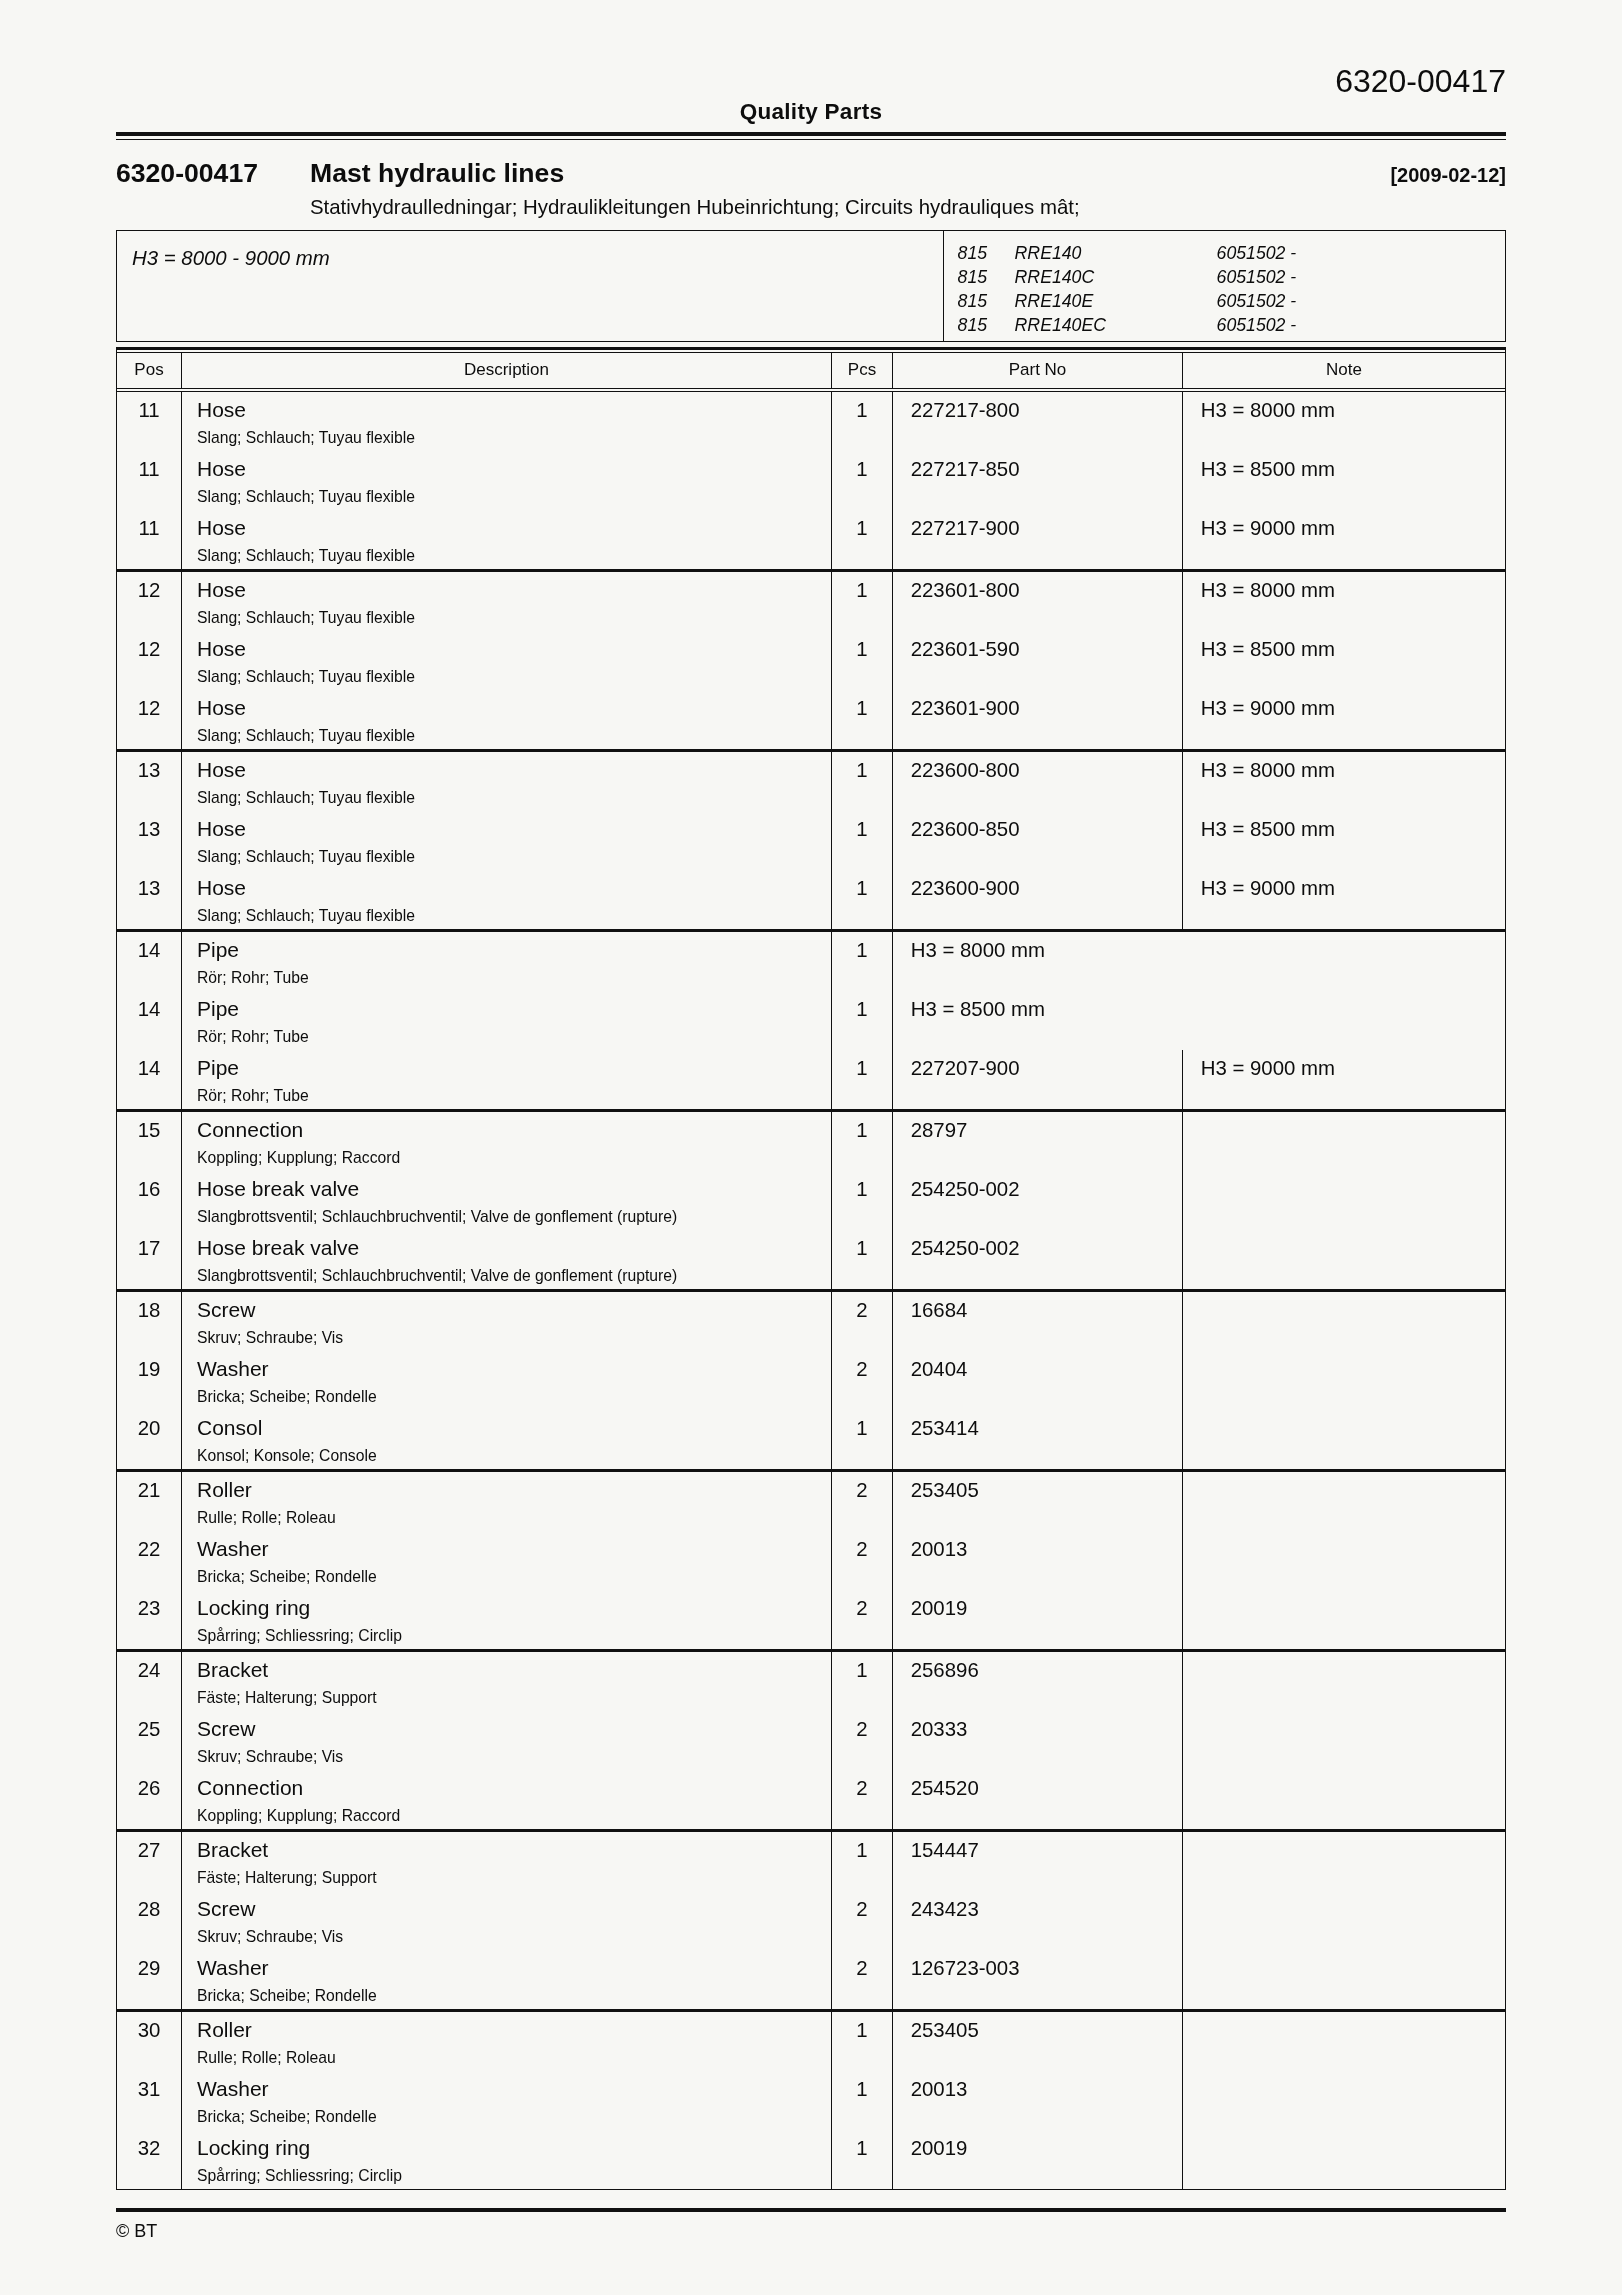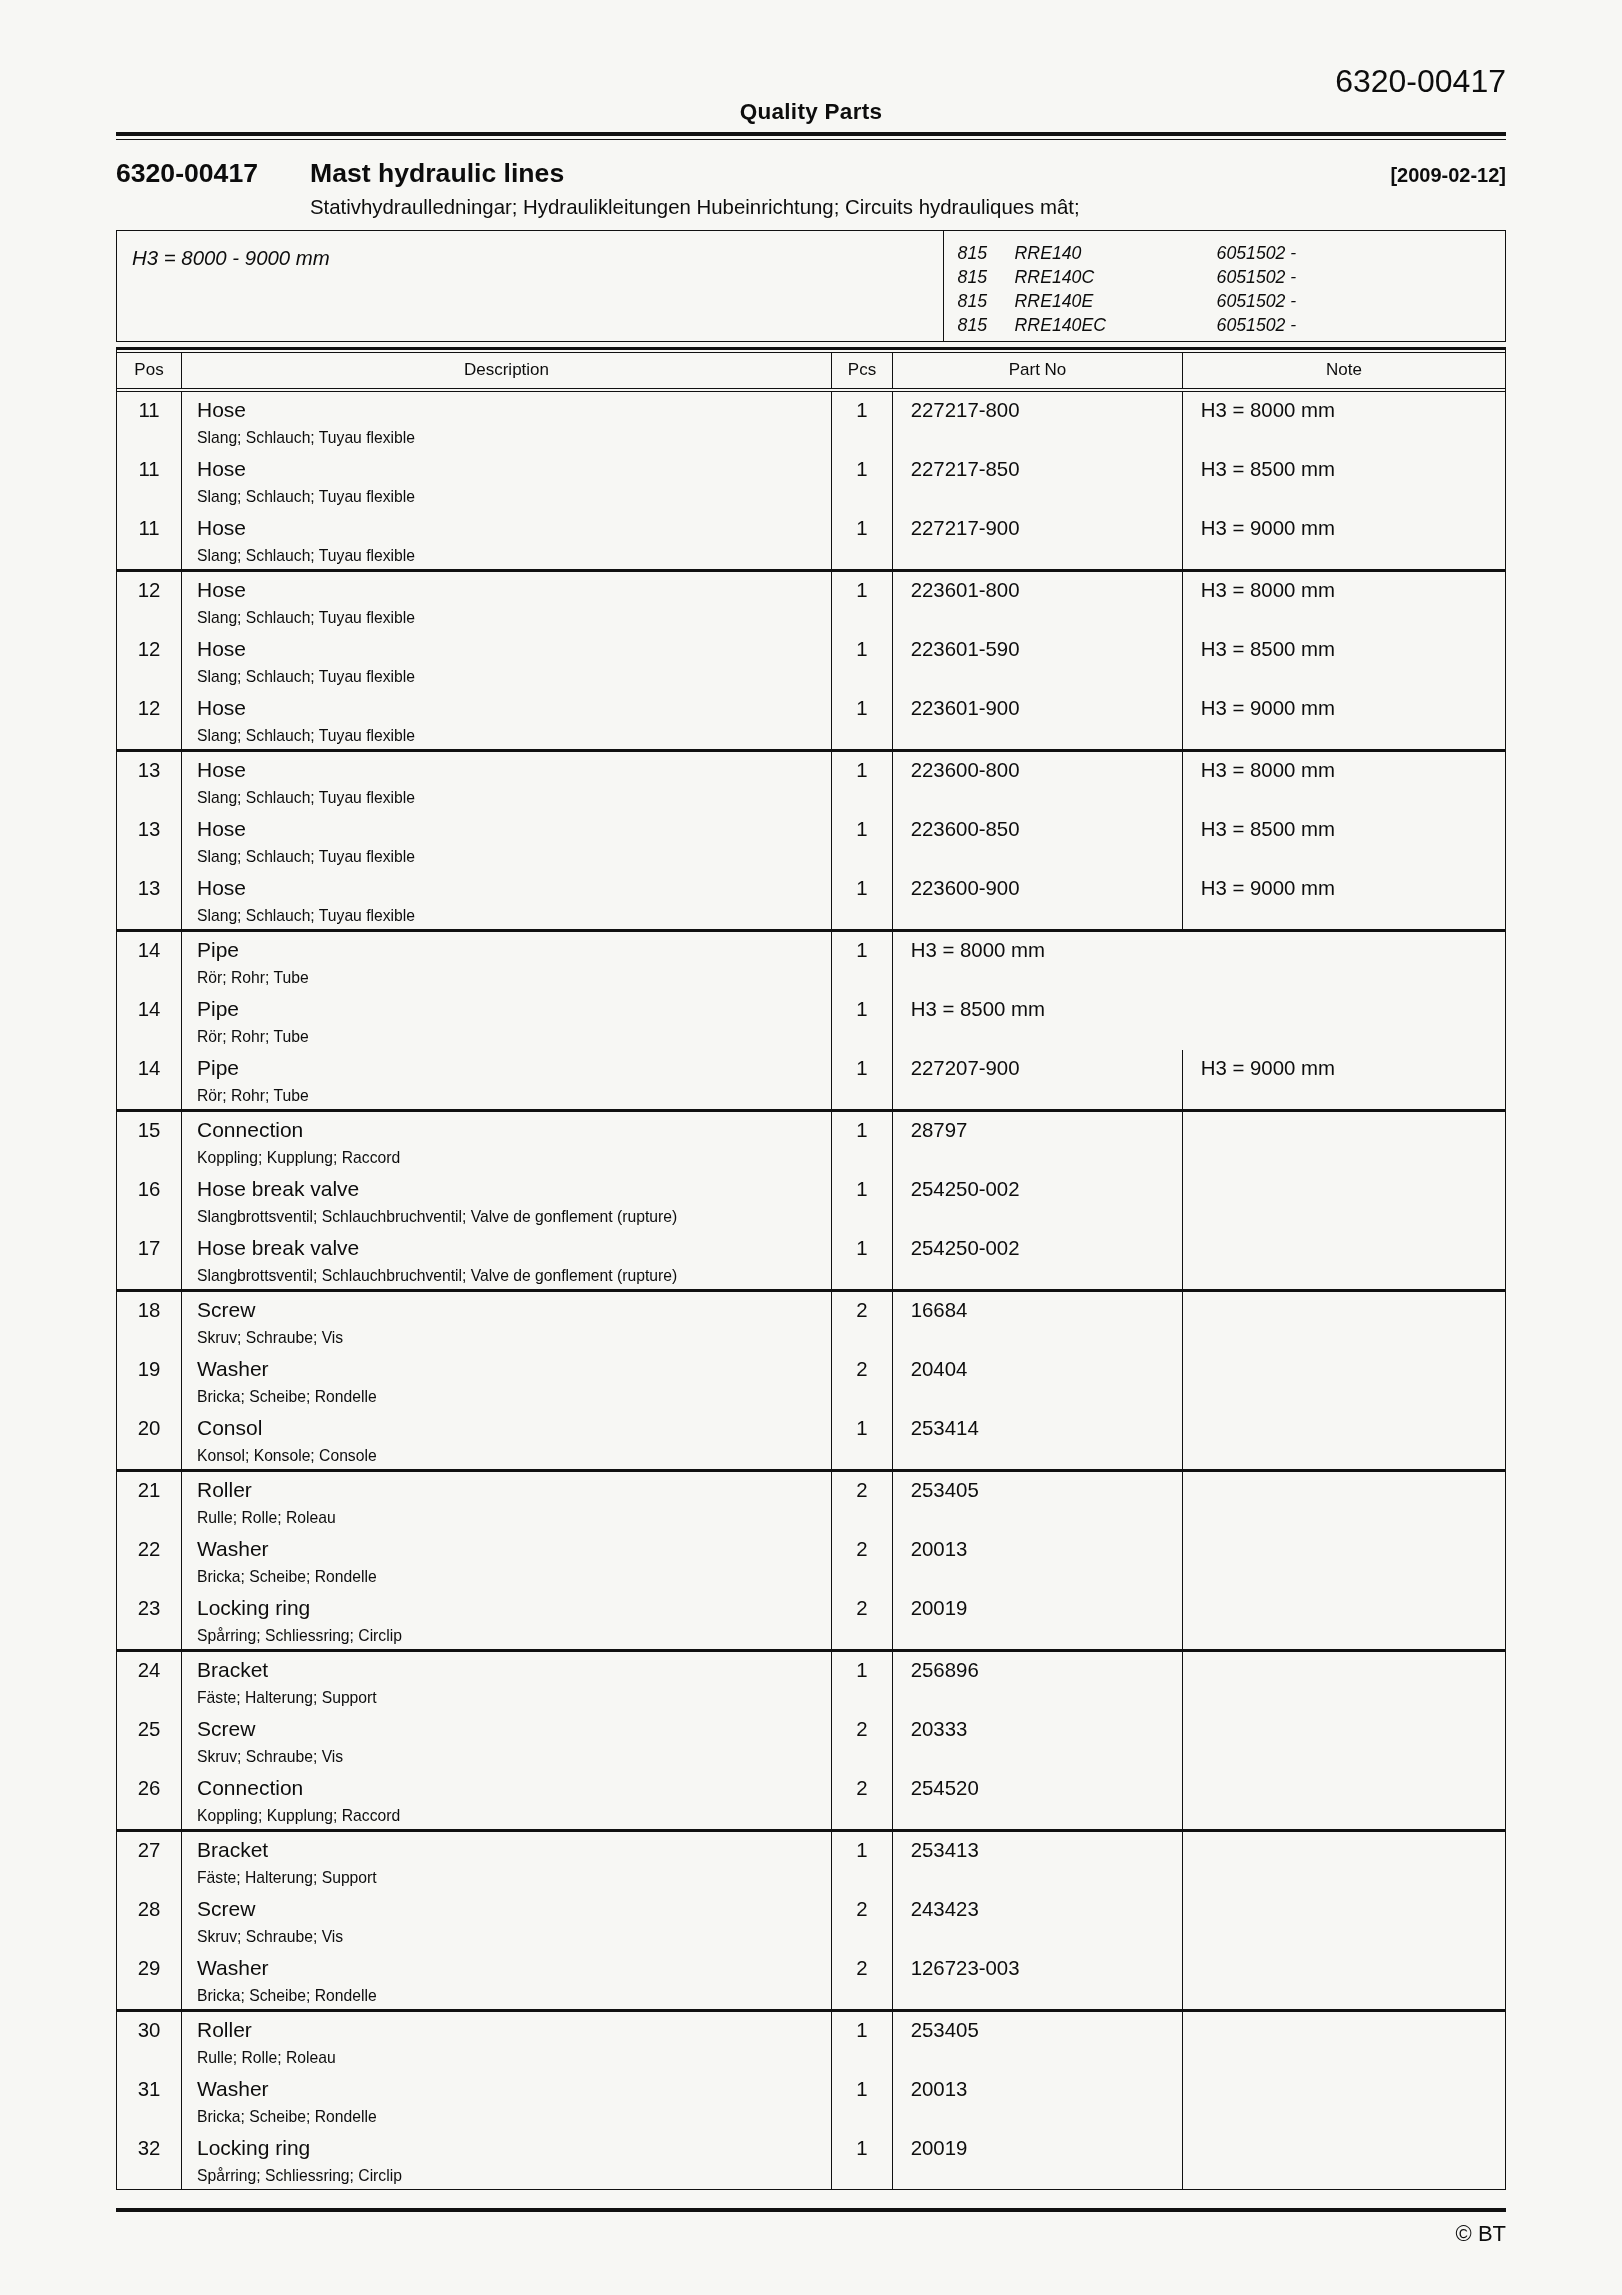--- a/index.html
+++ b/index.html
@@ -45,21 +45,21 @@
   .cell { box-sizing:border-box; border-right:1.4px solid #111; overflow:hidden; }
   .c-pos  { font-size:20.4px; text-align:center; padding-top:6.8px; }
   .c-desc { padding-left:15px; }
   .d-main { font-size:21px; padding-top:5.5px; }
   .d-sub  { font-size:15.7px; margin-top:7.5px; }
   .c-pcs  { font-size:20.4px; text-align:center; padding-top:6.8px; }
   .c-part { font-size:20.4px; padding:6.8px 0 0 17.7px; }
   .c-note { font-size:20.4px; padding:6.8px 0 0 17.7px; border-right:none; }
   
   .footer-rule { margin-top:17.7px; border-top:4.1px solid #111; }
-  .copyright { margin-top:9.5px; text-align:right; font-size:22px; }
+  .copyright { margin-top:9.5px; text-align:left; font-size:18px; }
 </style>
 </head>
 <body>
 
 <div class="page">
 
   <header class="page-header">
     <div class="brand">Quality Parts</div>
     <div class="doc-no-top">6320-00417</div>
   </header>
@@ -364,21 +364,21 @@
           </div>
         </div>
         <div class="tgroup">
           <div class="trow">
             <div class="cell c-pos">27</div>
             <div class="cell c-desc">
               <div class="d-main">Bracket</div>
               <div class="d-sub">Fäste; Halterung; Support</div>
             </div>
             <div class="cell c-pcs">1</div>
-            <div class="cell c-part">253413</div>
+            <div class="cell c-part">154447</div>
             <div class="cell c-note"></div>
           </div>
           <div class="trow">
             <div class="cell c-pos">28</div>
             <div class="cell c-desc">
               <div class="d-main">Screw</div>
               <div class="d-sub">Skruv; Schraube; Vis</div>
             </div>
             <div class="cell c-pcs">2</div>
             <div class="cell c-part">243423</div>

